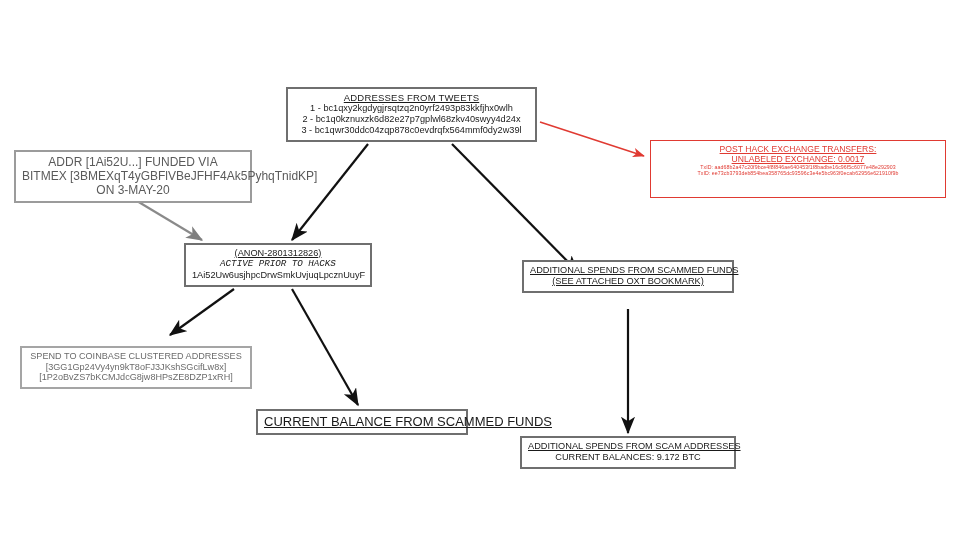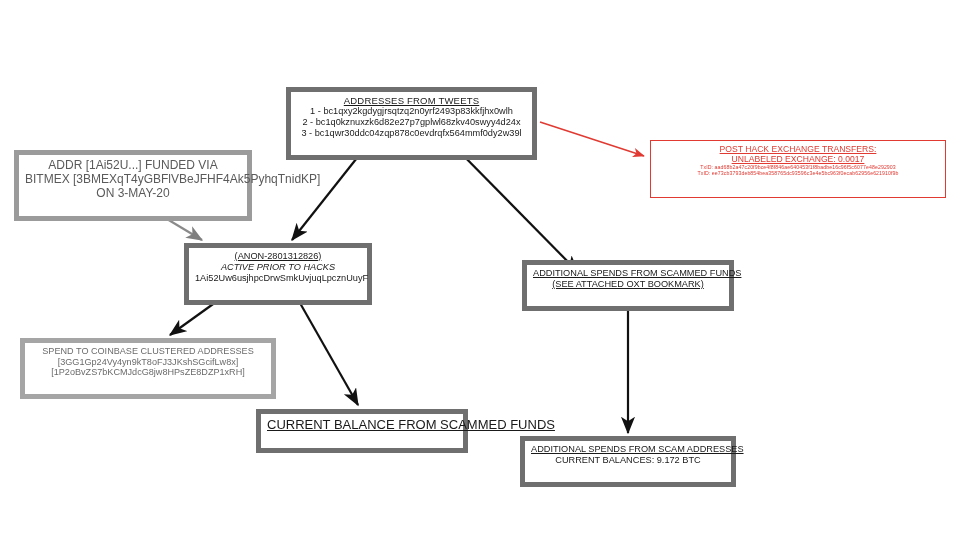--- a/index.html
+++ b/index.html
@@ -24,32 +24,32 @@
   svg.edges {
     position: absolute;
     left: 0; top: 0;
     width: 960px;
     height: 540px;
     pointer-events: none;
   }
   .node {
     position: absolute;
     box-sizing: border-box;
-    border: 5px solid #f97316;
+    border: 2px solid #f97316;
     background: #ffffff;
     text-align: center;
-    padding: 3px 6px 16px 6px;
+    padding: 3px 6px 4px 6px;
     line-height: 1.18;
   }
   .node .line {
     display: block;
     white-space: nowrap;
   }
   .u { text-decoration: underline; }
-  .it { font-style: italic; }
+  .it { font-style: italic; font-family: Liberation Mono, monospace; }
 
   
   #node-tweets {
     left: 286px; top: 87px; width: 251px;
     font-size: 9.5px;
     border-color: #6f6f6f;
   }
   #node-tweets .title { font-size: 9.5px; letter-spacing: .2px; }
   #node-tweets .addr { font-size: 9.2px; }
 
@@ -69,21 +69,21 @@
   #node-redbox .hl { font-size: 8.6px; text-decoration: underline; display:block; white-space: nowrap;}
   #node-redbox .txid { font-size: 5.2px; display:block; white-space: nowrap; letter-spacing: .1px; }
 
   #node-anon {
     left: 184px; top: 243px; width: 188px;
     font-size: 9.2px;
     border-color: #6f6f6f;
   }
 
   #node-coinbase {
-    left: 20px; top: 338px; width: 256px;
+    left: 20px; top: 346px; width: 232px;
     font-size: 9.1px;
     color: #6b6b6b;
     border-color: #a5a5a5;
   }
 
   #node-addspend {
     left: 522px; top: 260px; width: 212px;
     font-size: 9.2px;
     border-color: #6f6f6f;
   }

